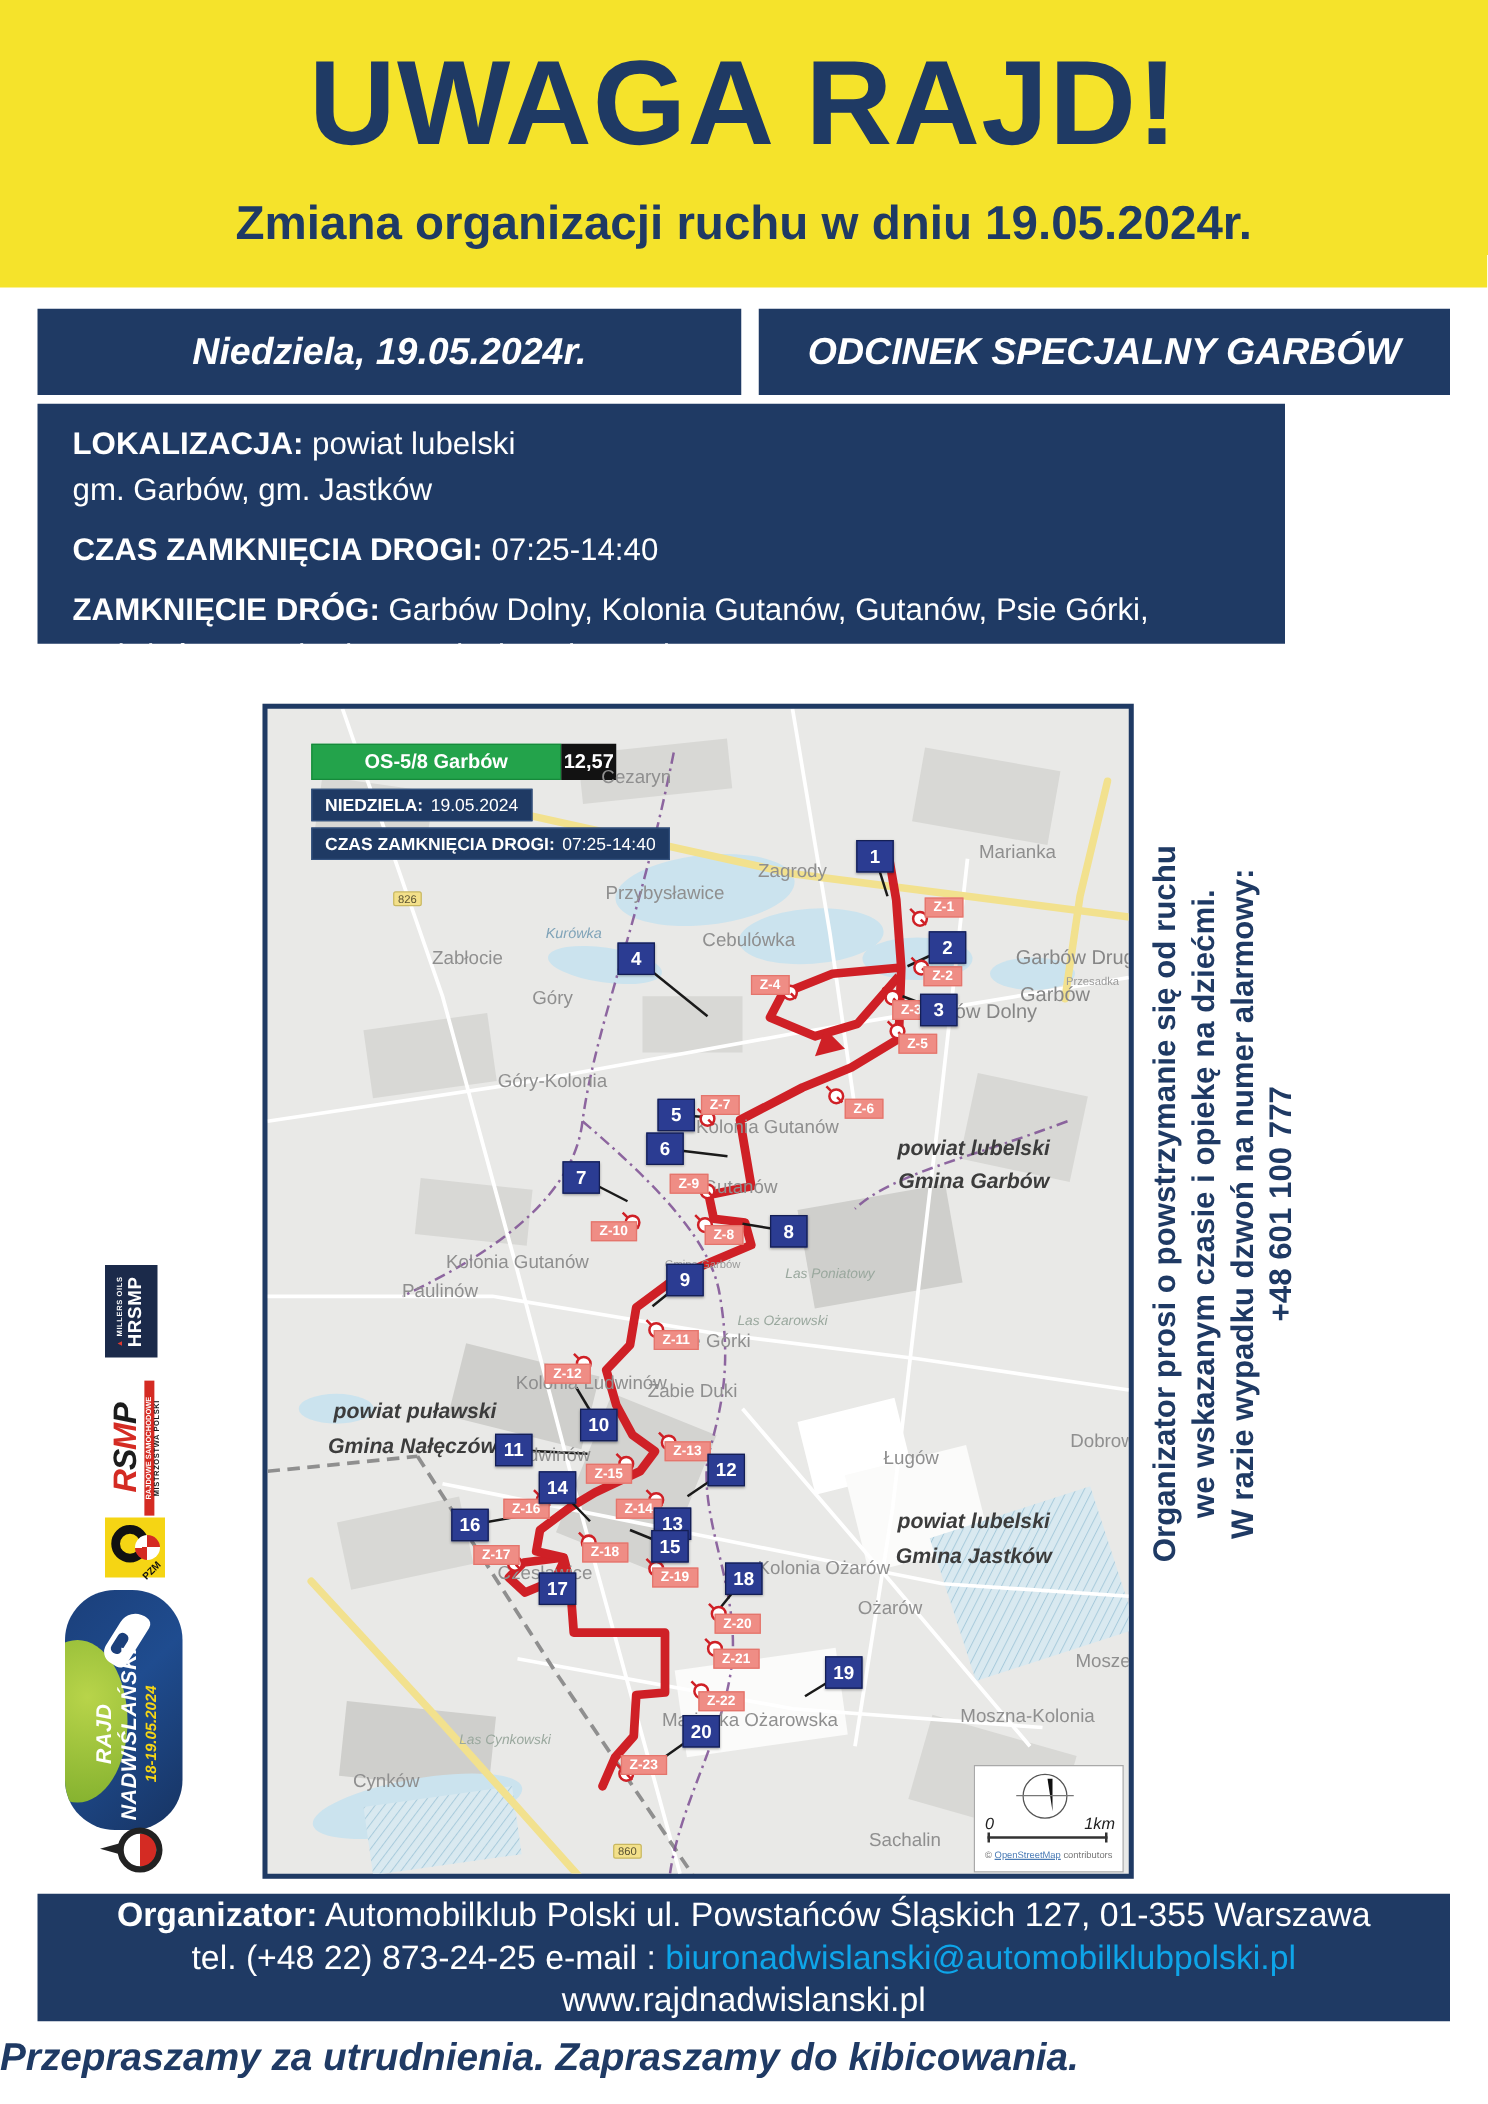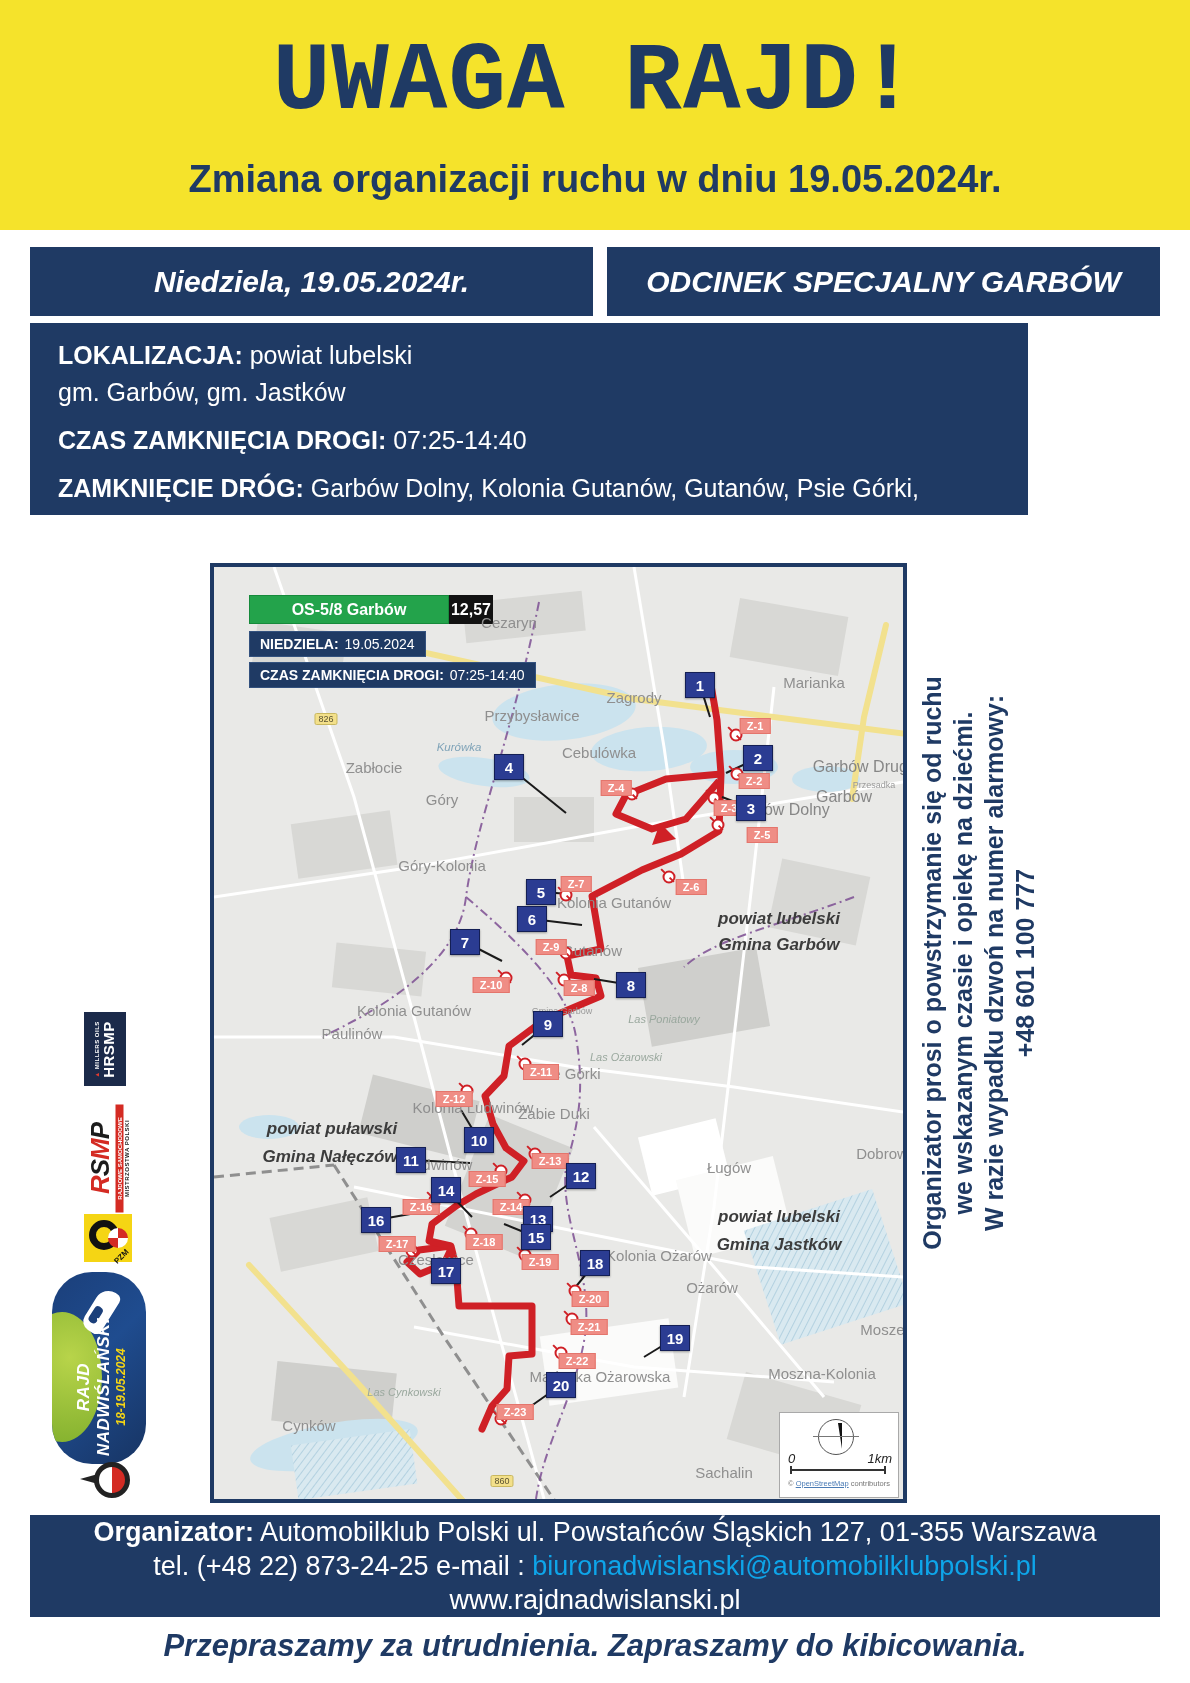--- a/index.html
+++ b/index.html
@@ -3,21 +3,21 @@
 <meta charset="utf-8">
 <style>
   html,body{margin:0;padding:0;background:#fff;}
   #poster{position:relative;width:1190px;height:1683px;background:#ffffff;overflow:hidden;
           font-family:"Liberation Sans",sans-serif;}
   .abs{position:absolute;}
 
   
   .yellow{left:0;top:0;width:1190px;height:230px;background:#F5E32B;}
   .title{left:0;top:28px;width:1190px;text-align:center;color:#1F3A64;
-         font-size:96px;font-weight:700;letter-spacing:1px;font-family:Liberation Mono, monospace;}
+         font-size:96px;font-weight:700;letter-spacing:1px;}
   .subtitle{left:0;top:158px;width:1190px;text-align:center;color:#1F3A64;
             font-size:38px;font-weight:700;}
 
   
   .navbar{background:#1F3A64;color:#fff;font-style:italic;font-weight:700;font-size:30px;
           display:flex;align-items:center;justify-content:center;}
   .barL{left:30px;top:247px;width:563px;height:69px;}
   .barR{left:607px;top:247px;width:553px;height:69px;}
 
   
@@ -117,21 +117,21 @@
         border:5px solid #222;background:conic-gradient(#d42b23 0 50%,#fff 0);box-sizing:border-box;}
   .apl .wing{position:absolute;left:0;top:12px;width:18px;height:10px;background:#222;
         clip-path:polygon(0 50%,100% 0,100% 100%);}
 
   
   .footer{left:30px;top:1515px;width:1130px;height:102px;background:#1F3A64;color:#fff;
           font-size:27px;line-height:34px;text-align:center;display:flex;flex-direction:column;
           justify-content:center;}
   .footer b{font-weight:700;}
   .footer .em{color:#0ea5e9;}
-  .apology{left:0;top:1628px;width:1190px;text-align:center;color:#1F3A64;
+  .apology{left:0;top:1628px;width:1190px;color:#1F3A64;
            font-size:31px;font-weight:700;font-style:italic;}
 </style>
 </head>
 <body>
 
 <div id="poster">
 
   <div class="abs yellow"></div>
   <div class="abs title">UWAGA RAJD!</div>
   <div class="abs subtitle">Zmiana organizacji ruchu w dniu 19.05.2024r.</div>
@@ -315,21 +315,21 @@
         <div class="shield" style="left: 288px; top: 914px;">860</div>
         <span class="zd" style="left: 522px; top: 168px;"></span>
         <span class="zl" style="left: 541px; top: 159px;">Z-1</span>
         <span class="zd" style="left: 523px; top: 207px;"></span>
         <span class="zl" style="left: 540px; top: 214px;">Z-2</span>
         <span class="zd" style="left: 500px; top: 231px;"></span>
         <span class="zl" style="left: 515px; top: 241px;">Z-3</span>
         <span class="zd" style="left: 418px; top: 227px;"></span>
         <span class="zl" style="left: 402px; top: 221px;">Z-4</span>
         <span class="zd" style="left: 504px; top: 258px;"></span>
-        <span class="zl" style="left: 520px; top: 268px; margin-left: 28px;">Z-5</span>
+        <span class="zl" style="left: 520px; top: 268px;">Z-5</span>
         <span class="zd" style="left: 455px; top: 310px;"></span>
         <span class="zl" style="left: 477px; top: 320px;">Z-6</span>
         <span class="zd" style="left: 352px; top: 328px;"></span>
         <span class="zl" style="left: 362px; top: 317px;">Z-7</span>
         <span class="zd" style="left: 350px; top: 413px;"></span>
         <span class="zl" style="left: 365px; top: 421px;">Z-8</span>
         <span class="zd" style="left: 352px; top: 386px;"></span>
         <span class="zl" style="left: 337px; top: 380px;">Z-9</span>
         <span class="zd" style="left: 292px; top: 411px;"></span>
         <span class="zl" style="left: 277px; top: 418px;">Z-10</span>

